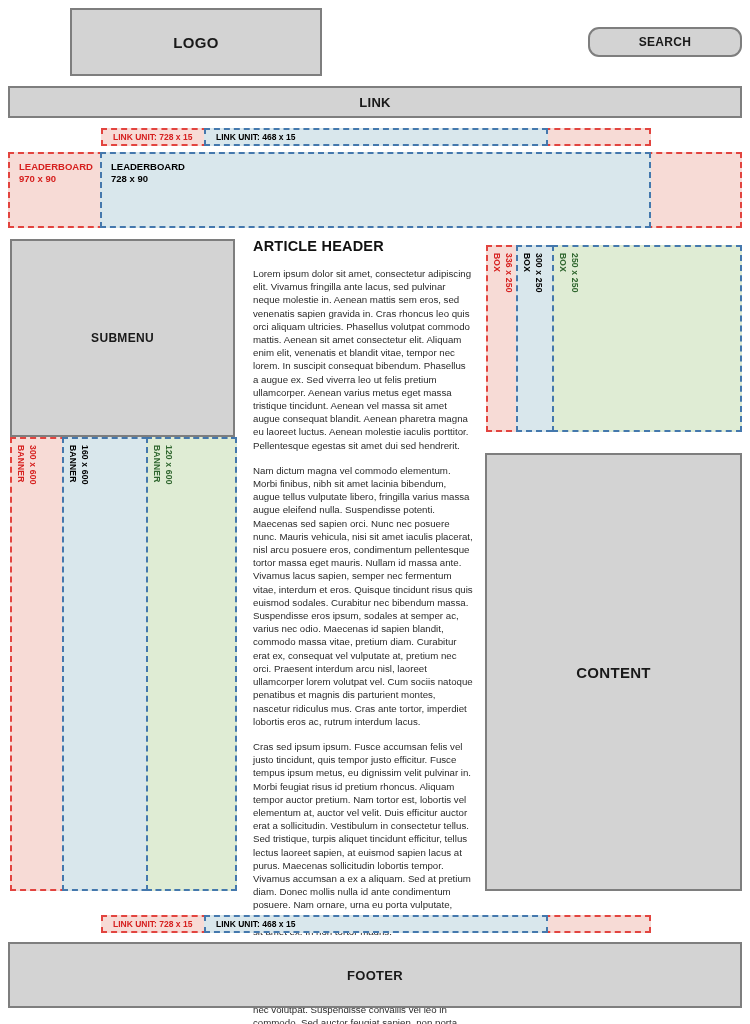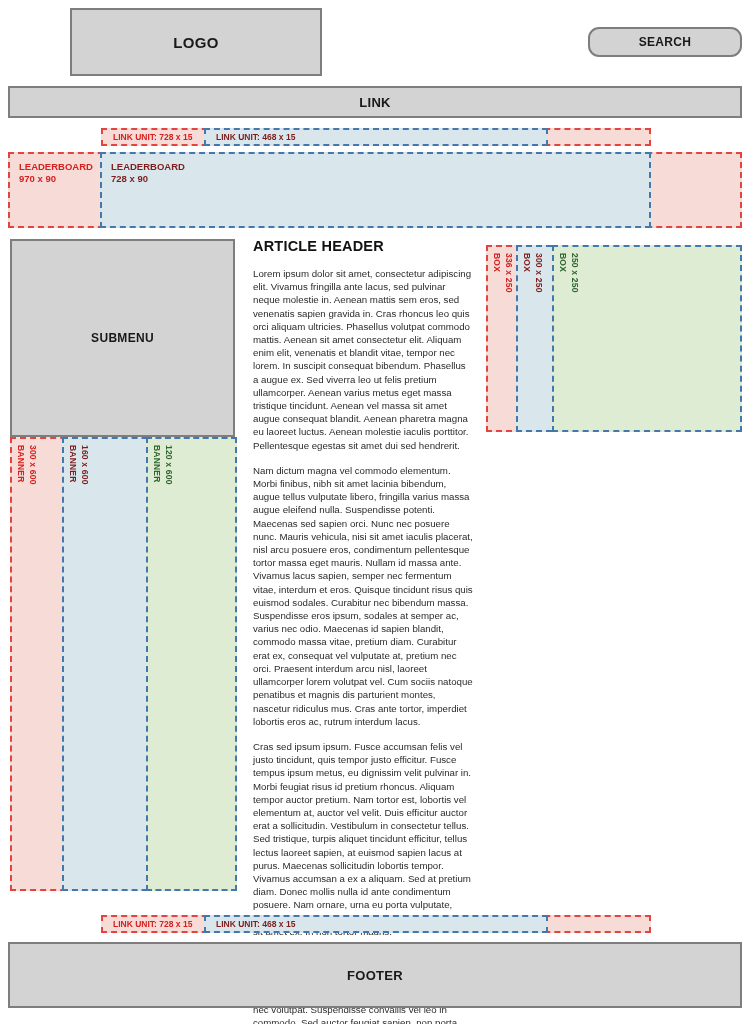--- a/index.html
+++ b/index.html
@@ -13,21 +13,21 @@
     background:#d3d3d3;border:2px solid #7e7e7e;
     display:flex;align-items:center;justify-content:center;
     font-weight:bold;color:#191919;letter-spacing:.3px;
   }
   
   .ad{
     position:absolute;box-sizing:border-box;
     border:2px dashed #000;font-weight:bold;
   }
   .ad.red{background:#f7dbd6;border-color:#e2443f;color:#d6201f;}
-  .ad.blue{background:#d9e7ec;border-color:#4478ad;color:#7f1d1d;}
+  .ad.blue{background:#d9e7ec;border-color:#4478ad;color:#000000;}
   .ad.green{background:#dfecd4;border-color:#4478ad;color:#2f662e;}
   .hlabel{display:block;font-size:8.5px;line-height:13px;padding:1px 0 0 10px;white-space:nowrap;}
   .stack{display:block;font-size:9.5px;line-height:12px;padding:7px 0 0 9px;white-space:pre-line;}
   .vlabel{
     display:block;height:100%;box-sizing:border-box;
     writing-mode:vertical-lr;white-space:pre-line;
     font-size:8.5px;line-height:12px;padding:6px 0 0 3px;letter-spacing:.2px;
   }
   
   .article{position:absolute;left:253px;top:237px;width:228px;color:#2b2b2b;}
@@ -96,20 +96,23 @@
   </div>
   <div class="ad blue" style="left:62px;top:437px;width:175px;height:454px;">
     <span class="vlabel">BANNER
 160 x 600</span>
   </div>
   <div class="ad green" style="left:146px;top:437px;width:91px;height:454px;">
     <span class="vlabel">BANNER
 120 x 600</span>
   </div>
 
+  <div class="gray" style="left:485px;top:453px;width:257px;height:438px;font-size:15px;">
+    <span>CONTENT</span>
+  </div>
 
   <div class="ad red" style="left:101px;top:915px;width:550px;height:18px;">
     <span class="hlabel">LINK UNIT: 728 x 15</span>
   </div>
   <div class="ad blue" style="left:204px;top:915px;width:344px;height:18px;">
     <span class="hlabel">LINK UNIT: 468 x 15</span>
   </div>
 
   <div class="gray" style="left:8px;top:942px;width:734px;height:66px;font-size:13px;">
     <span>FOOTER</span>

